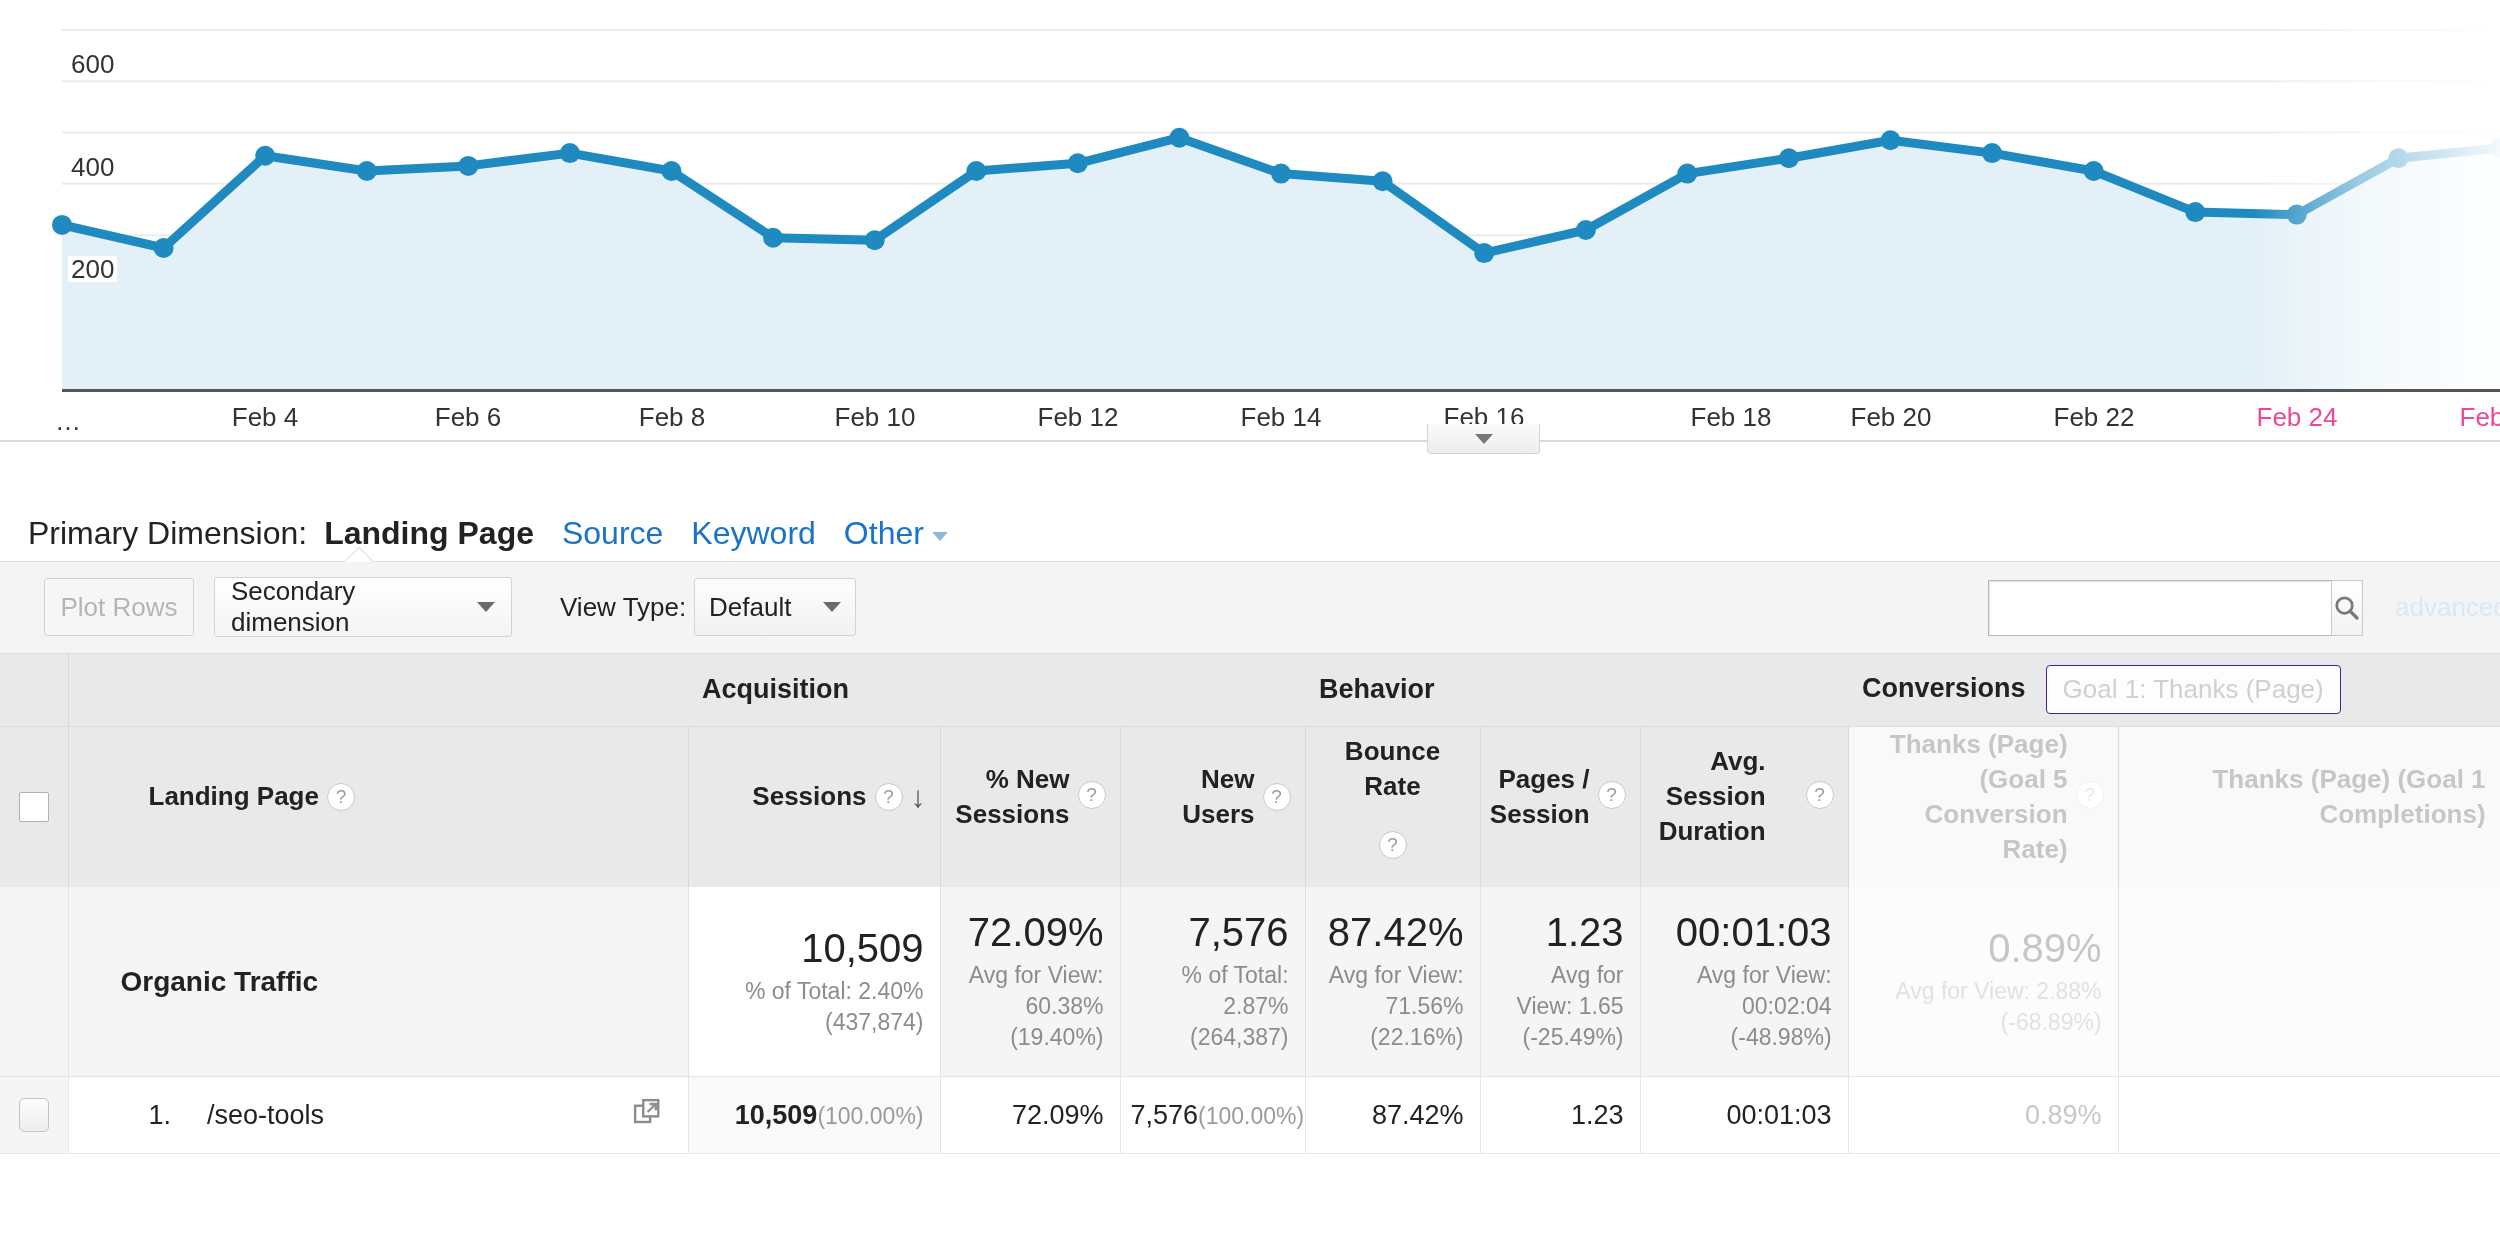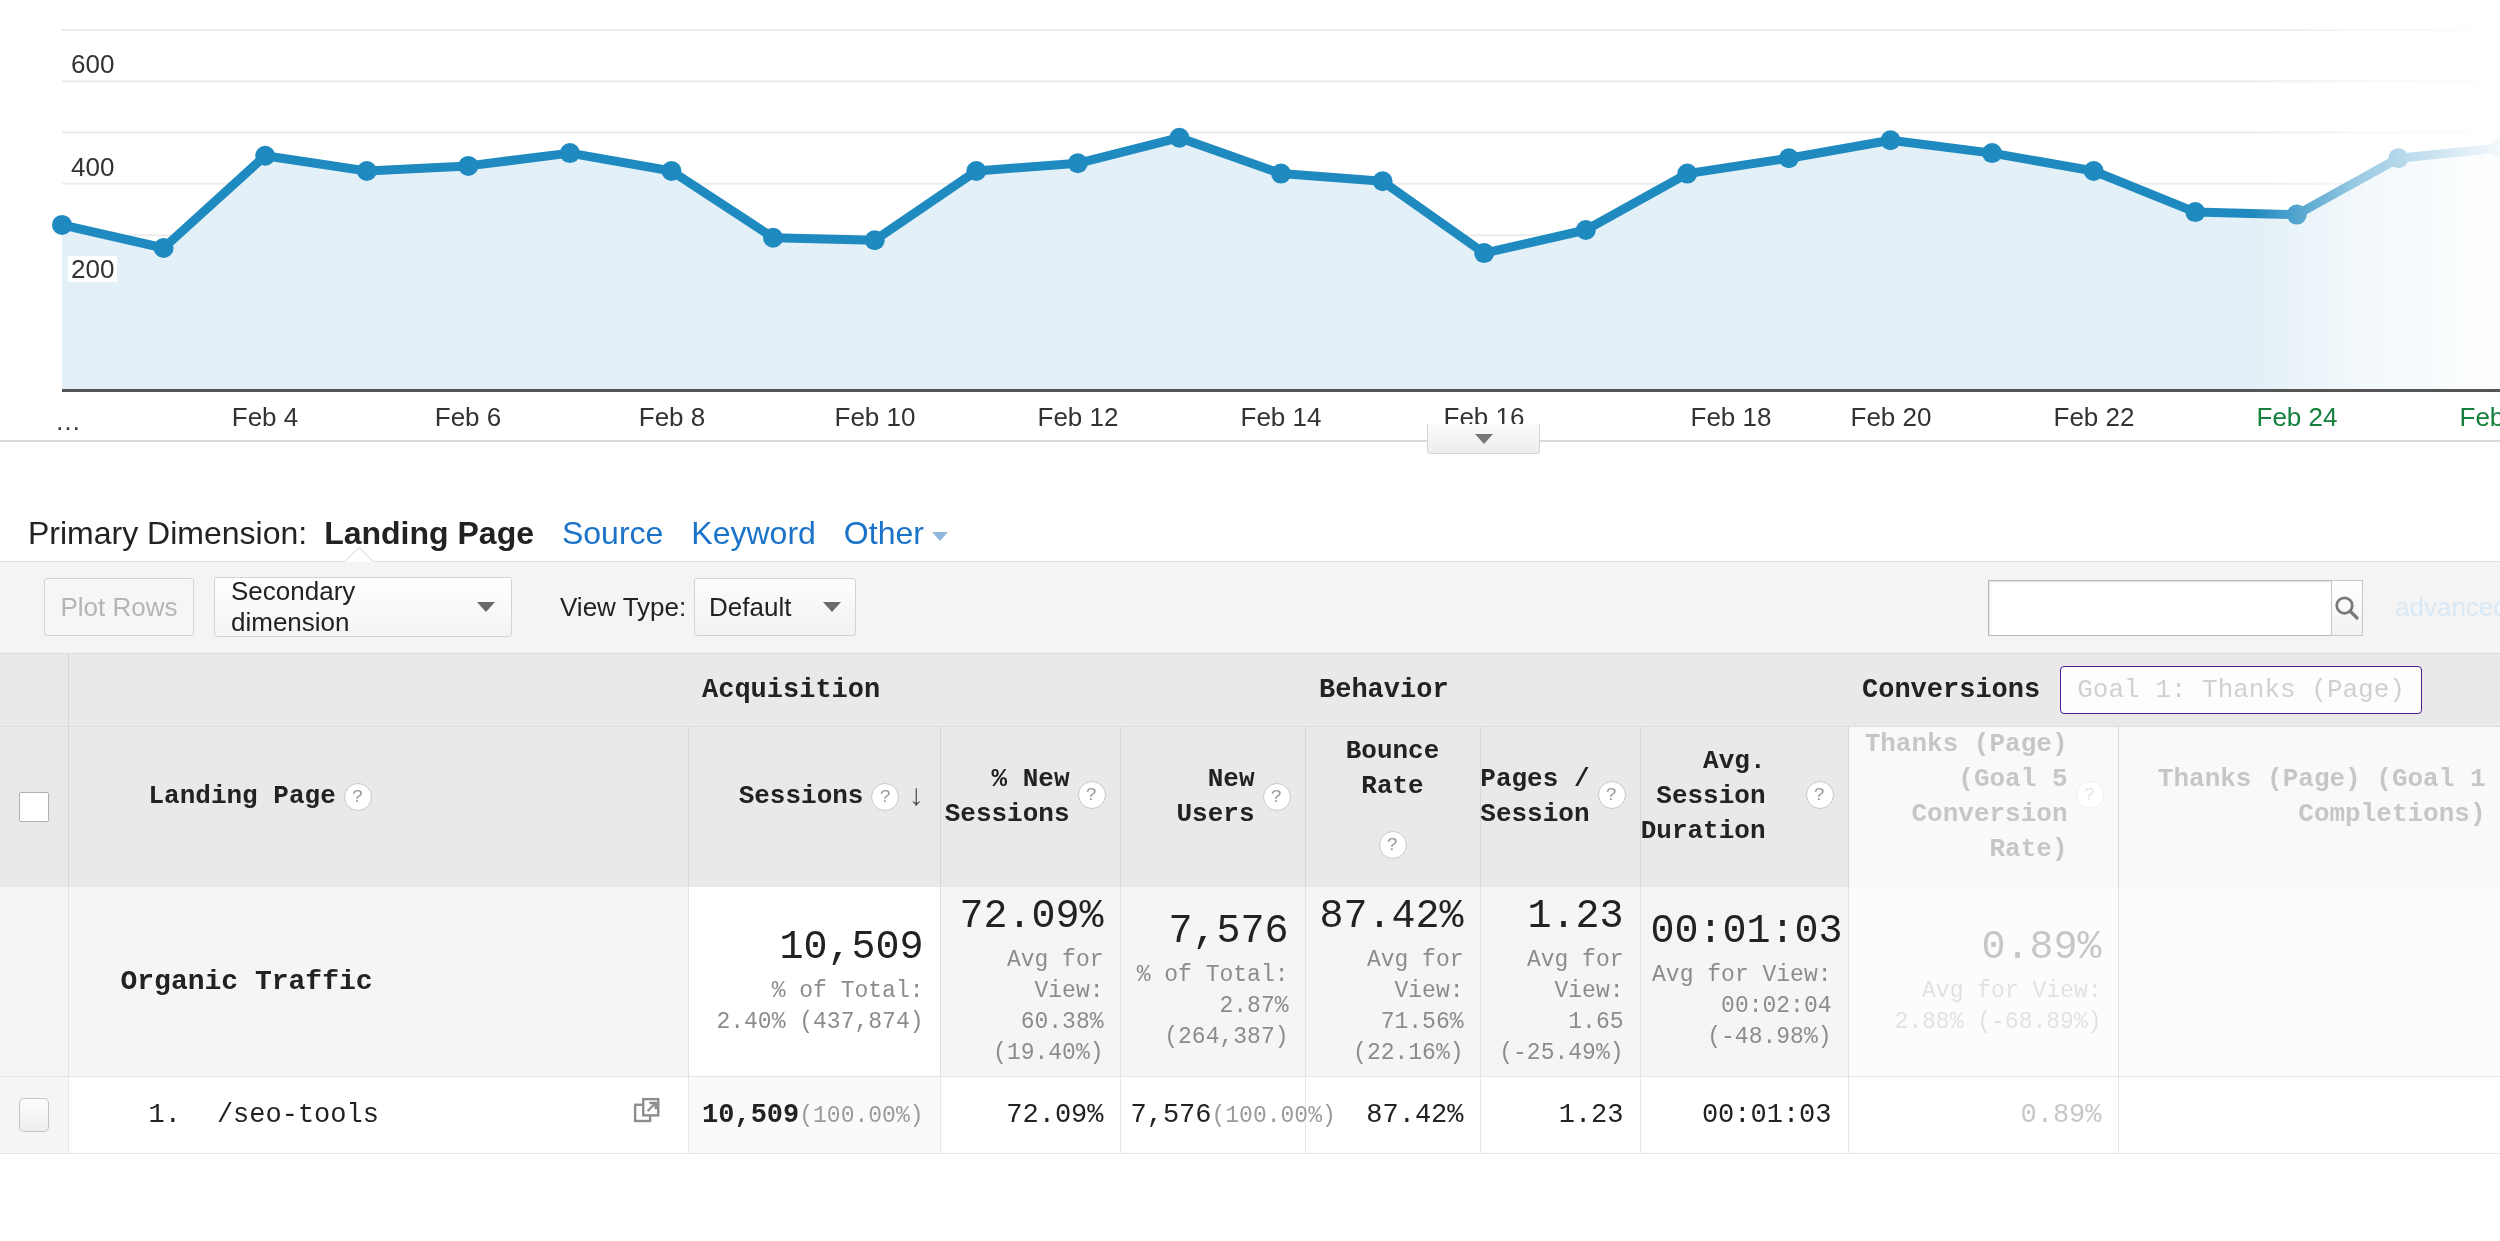--- a/index.html
+++ b/index.html
@@ -6,21 +6,21 @@
   body{width:2500px;height:1241px;font-family:"Liberation Sans",sans-serif;color:#222;overflow:hidden;}
   *{box-sizing:border-box;}
 
   
   #chart-panel{position:relative;width:2500px;height:455px;background:#fff;}
   #chart-plot{position:absolute;left:0;top:0;width:2500px;height:390px;}
   #chart-svg{position:absolute;left:0;top:0;}
   .ylabel{position:absolute;font-size:26px;color:#333;background:#fff;padding:0 3px;line-height:1;}
   #xaxis{position:absolute;left:0;top:392px;width:2500px;height:50px;}
   .xlabel{position:absolute;font-size:26px;color:#333;transform:translateX(-50%);white-space:nowrap;}
-  .xlabel.faded{color:#15803d;}
+  .xlabel.faded{color:#ec4899;}
   #axis-rule{position:absolute;left:62px;top:389px;width:2438px;height:3px;background:#555;}
   #axis-bottom-line{position:absolute;left:0;top:440px;width:2500px;height:2px;background:#d9d9d9;}
   #chart-handle{position:absolute;left:1427px;top:424px;width:113px;height:30px;background:linear-gradient(#fbfbfb,#ededed);
       border:1px solid #d4d4d4;border-top:none;border-radius:0 0 4px 4px;display:flex;align-items:center;justify-content:center;}
   #chart-handle .tri{width:0;height:0;border-left:9px solid transparent;border-right:9px solid transparent;border-top:10px solid #777;}
 
   
   #primary-dim{position:absolute;left:0;top:505px;width:2268px;height:56px;display:flex;align-items:center;padding-left:28px;font-size:32px;}
   #primary-dim .lbl{color:#222;margin-right:17px;}
   #primary-dim .active{font-weight:bold;color:#222;margin-right:28px;}
@@ -39,21 +39,21 @@
   #sort-type-label{position:absolute;left:560px;top:592px;font-size:26px;color:#222;}
   #sort-type{left:694px;top:578px;width:162px;height:58px;padding:0 14px;justify-content:space-between;}
   .sel-caret{width:0;height:0;border-left:9px solid transparent;border-right:9px solid transparent;border-top:10px solid #6b6b6b;margin-left:12px;}
   #search-wrap{position:absolute;left:1988px;top:580px;width:372px;height:56px;display:flex;}
   #search-input{flex:1;border:1px solid #b9b9b9;border-right:none;background:#fff;outline:none;font-size:25px;padding:0 10px;font-family:"Liberation Sans",sans-serif;
       box-shadow:inset 1px 1px 2px rgba(0,0,0,.12);}
   #search-btn{width:62px;border:1px solid #c8c8c8;background:linear-gradient(#ffffff,#f2f2f2);display:flex;align-items:center;justify-content:center;cursor:pointer;}
   #advanced-link{position:absolute;left:2395px;top:592px;font-size:26px;color:#d8e8f5;white-space:nowrap;}
 
   
-  #table{position:absolute;left:0;top:654px;width:2076px;font-family:Liberation Mono, monospace;}
+  #table{position:absolute;left:0;top:654px;width:2076px;}
   table{border-collapse:collapse;width:2500px;table-layout:fixed;}
   th,td{padding:0;vertical-align:middle;}
   .hdr-top td,.hdr-top th{background:#e9e9e9;border-bottom:1px solid #dcdcdc;height:72px;}
   .hdr-grp{font-size:27px;font-weight:bold;color:#222;padding-left:14px;text-align:left;}
   .hdr-sub td{background:#e9e9e9;height:125px;border-right:1px solid #d7d7d7;}
   .hdr-sub .cell{display:flex;align-items:flex-end;justify-content:flex-end;height:100%;padding:0 14px 20px 14px;gap:8px;}
   .hdr-sub .txt{font-size:26px;font-weight:bold;color:#222;text-align:right;line-height:1.35;}
   .qmark{display:inline-flex;align-items:center;justify-content:center;width:28px;height:28px;border-radius:50%;
       background:#fff;border:1px solid #c9c9c9;color:#9a9a9a;font-size:19px;font-weight:normal;flex:none;margin-bottom:3px;}
   .sort-arrow{font-size:30px;color:#555;line-height:1;margin-bottom:2px;}

